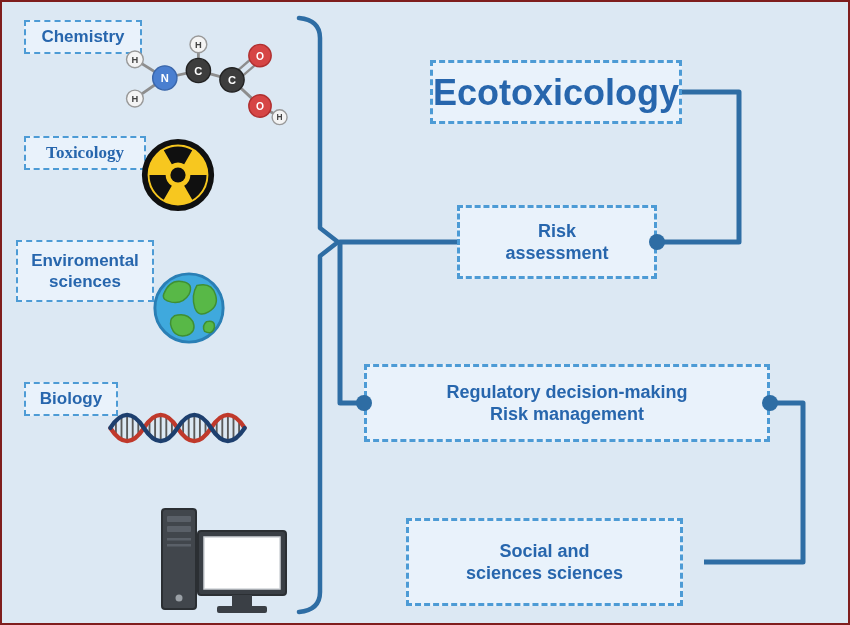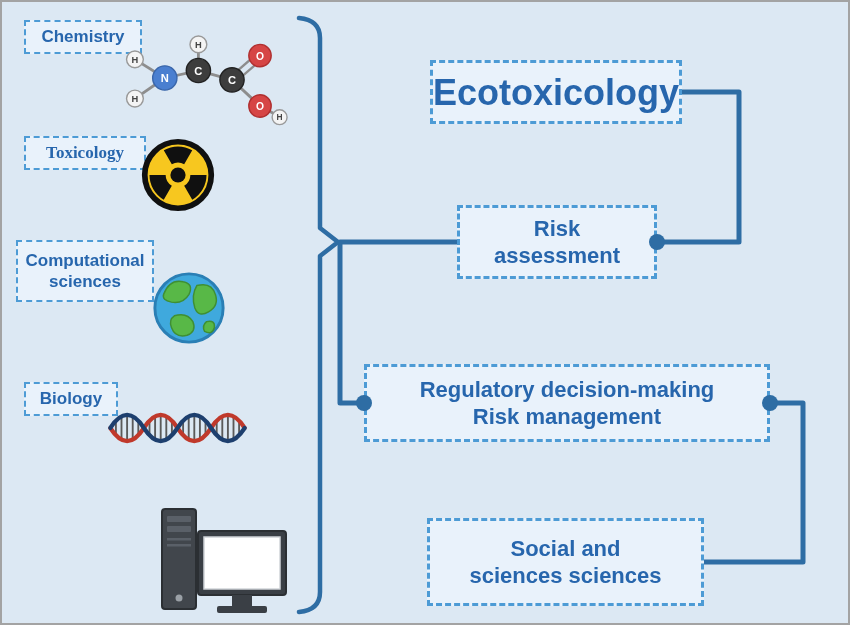--- a/index.html
+++ b/index.html
@@ -1,39 +1,39 @@
 <!DOCTYPE html>
 <html><head>
 <meta charset="utf-8">
 <style>
   html,body{margin:0;padding:0;background:#ffffff;font-family:"Liberation Sans",sans-serif;}
   #canvas{
-    position:relative;width:846px;height:621px;border:2px solid #a3a3a3;
+    position:relative;width:846px;height:621px;border:2px solid #7f1d1d;
     background:#dce8f3;overflow:hidden;
   }
   .dbox{
     position:absolute;box-sizing:border-box;background:#e9f2fb;
     border:2px dashed #4d9bd5;color:#2766ad;font-weight:700;
     display:flex;align-items:center;justify-content:center;text-align:center;
     line-height:1.25;z-index:2;
   }
   .rbox{border-width:3px;border-color:#4d9bd5;}
   .small-label{font-size:17px;}
-  .big-label{font-size:22px;}
+  .big-label{font-size:18px;}
   
   .box-chemistry{left:22px;top:18px;width:118px;height:34px;}
   .box-toxicology{left:22px;top:134px;width:122px;height:34px;font-family:Liberation Serif, serif;}
   .box-env{left:14px;top:238px;width:138px;height:62px;}
   .box-biology{left:22px;top:380px;width:94px;height:34px;}
   .box-comp{left:14px;top:488px;width:150px;height:62px;}
   
   .box-ecotox{left:428px;top:58px;width:252px;height:64px;font-size:36px;}
   .box-riskassess{left:455px;top:203px;width:200px;height:74px;}
   .box-riskmgmt{left:362px;top:362px;width:406px;height:78px;}
-  .box-social{left:425px;top:516px;width:277px;height:88px;text-align:center;}
+  .box-social{left:404px;top:516px;width:277px;height:88px;text-align:center;}
   
   .icon{position:absolute;z-index:2;}
   .icon-molecule{left:118px;top:28px;width:168px;height:96px;}
   .icon-radiation{left:138px;top:135px;width:76px;height:76px;}
   .icon-globe{left:148px;top:267px;width:78px;height:78px;}
   .icon-dna{left:103px;top:398px;width:145px;height:56px;}
   .icon-computer{left:152px;top:503px;width:135px;height:110px;}
   
   #wires{position:absolute;left:0;top:0;z-index:1;}
   .dot{
@@ -60,21 +60,21 @@
   <div class="dot dot-rm-left"></div>
   <div class="dot dot-rm-right"></div>
 
   <div class="dbox small-label box-chemistry">
     <span>Chemistry</span>
   </div>
   <div class="dbox small-label box-toxicology">
     <span>Toxicology</span>
   </div>
   <div class="dbox small-label box-env">
-    <span>Computational sciences</span>
+    <span>Enviromental sciences</span>
   </div>
   <div class="dbox small-label box-biology">
     <span>Biology</span>
   </div>
 
   <div class="icon icon-molecule">
     <svg width="168" height="96" viewBox="0 0 180 100">
       <g stroke="#8d8d8d" stroke-width="3">
         <line x1="16" y1="30" x2="48" y2="50"></line>
         <line x1="16" y1="72" x2="48" y2="50"></line>

